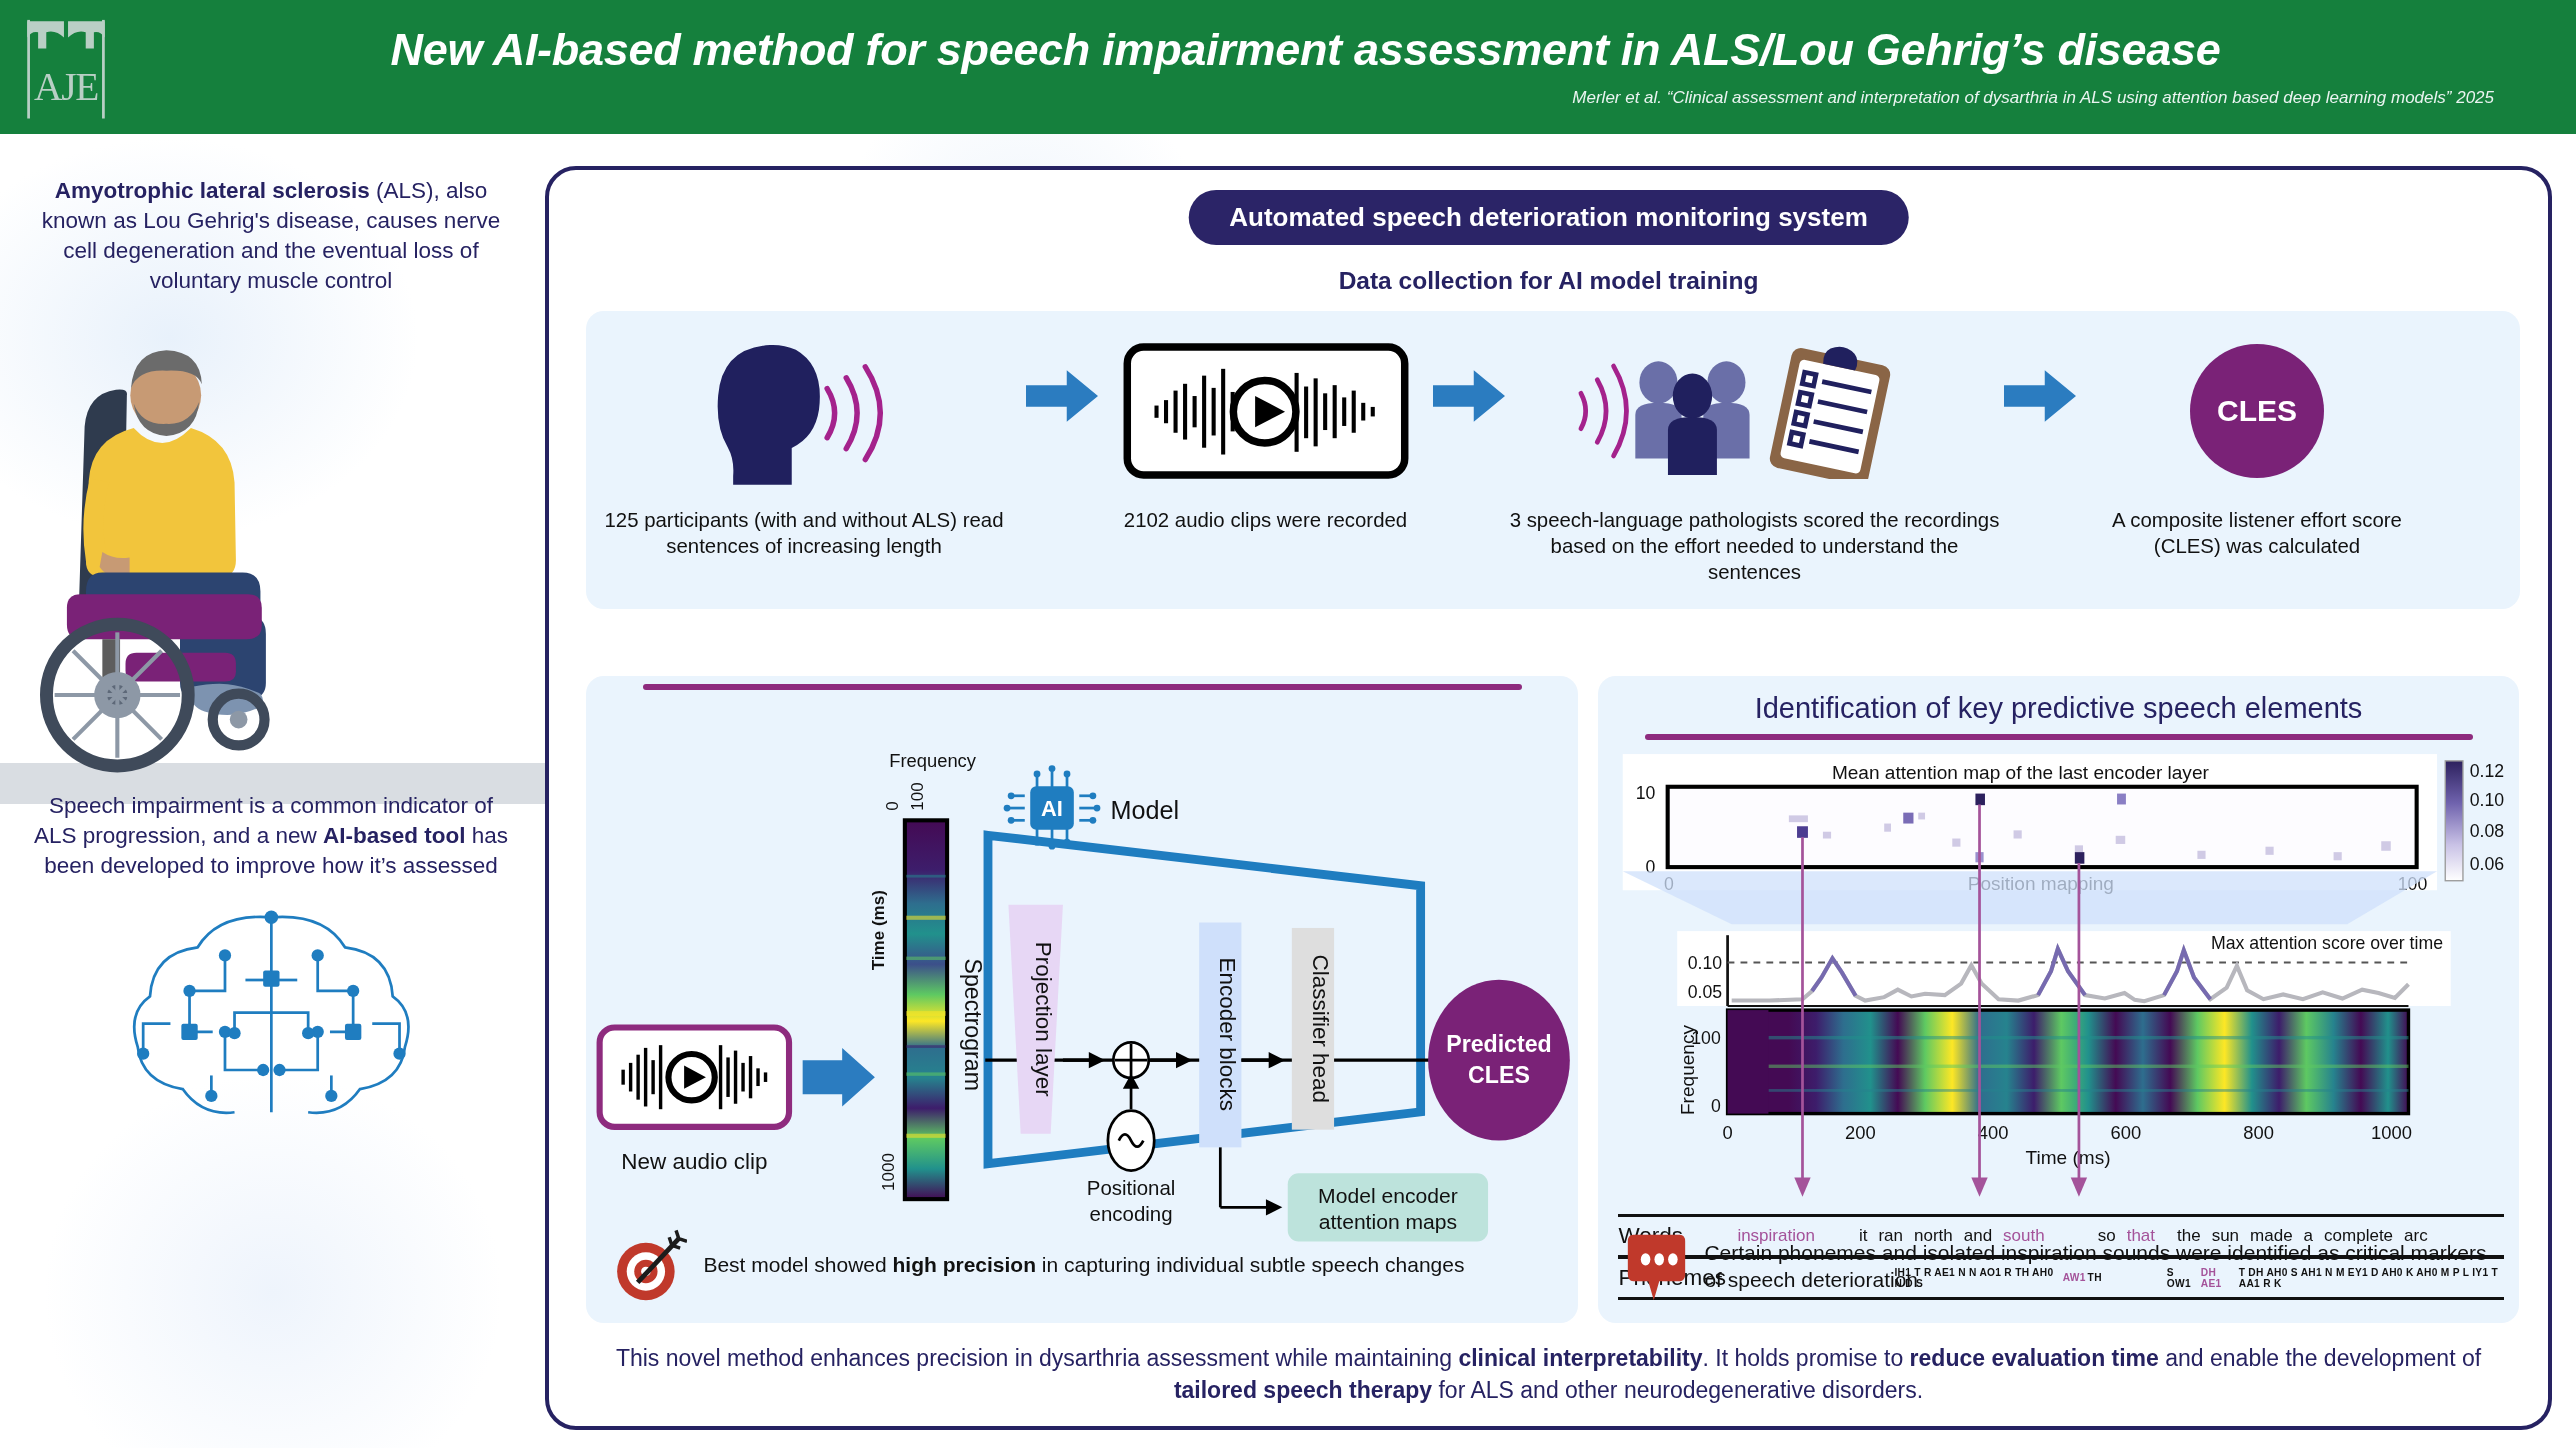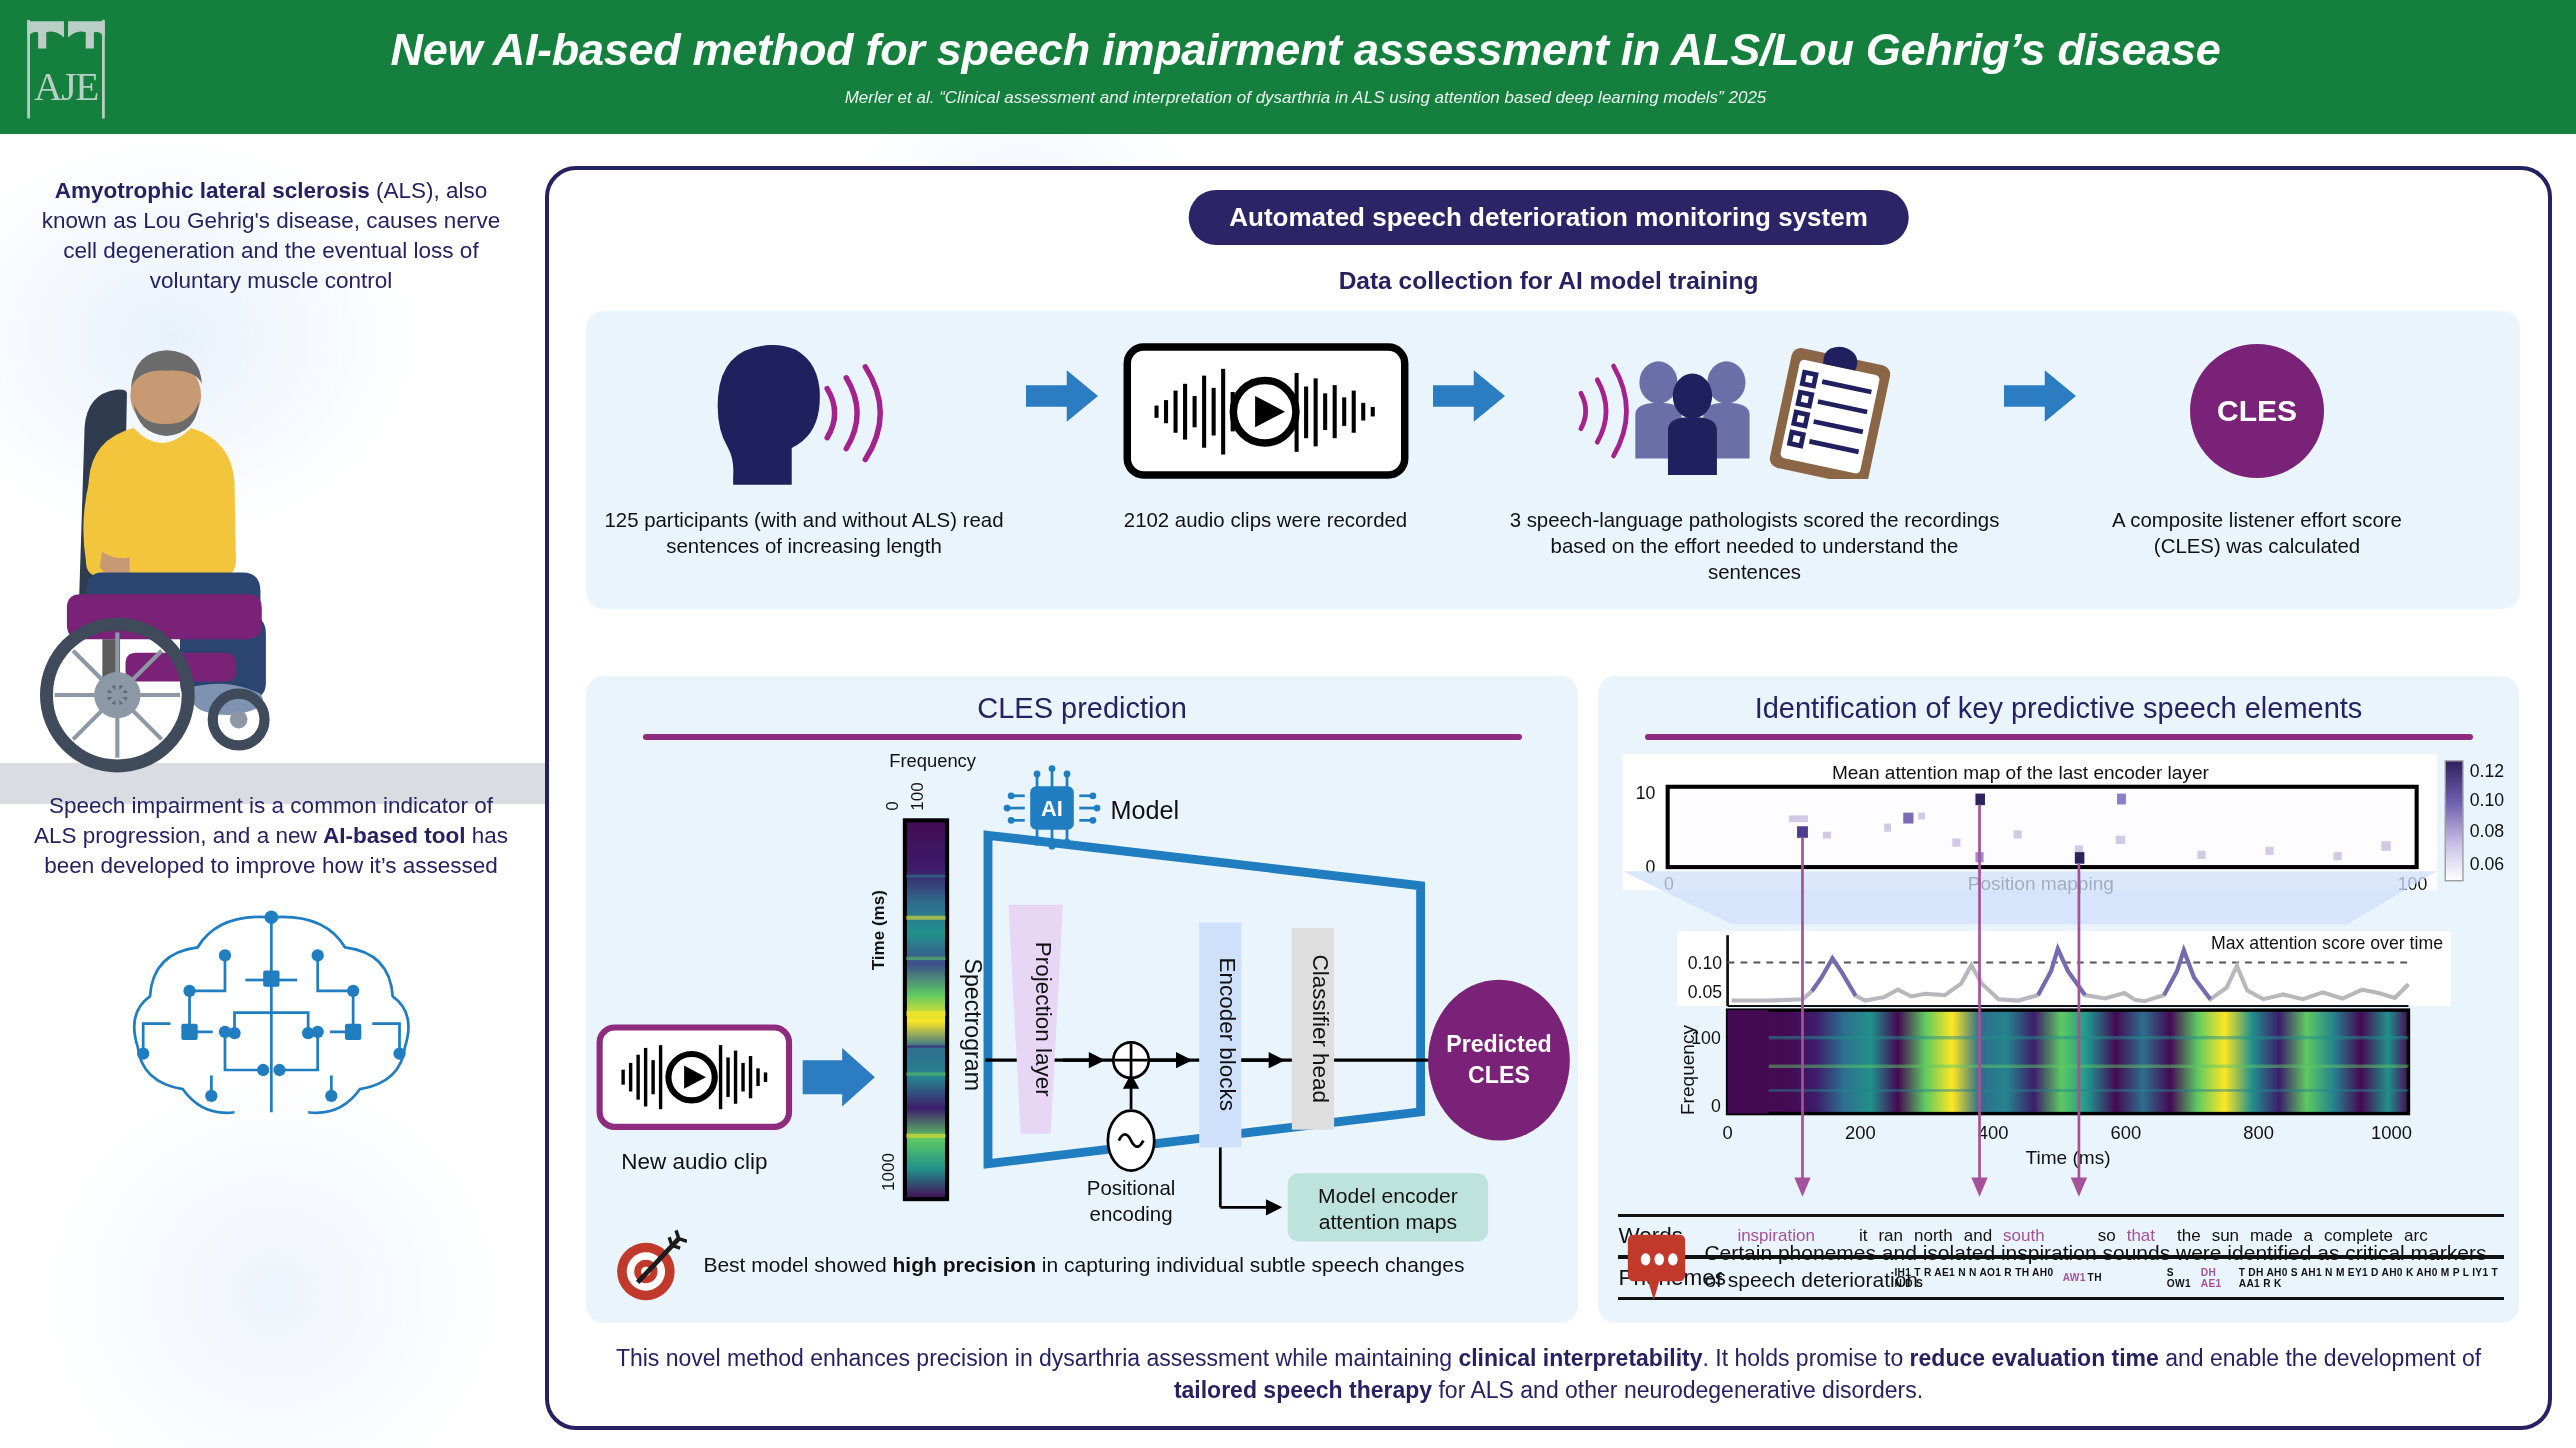--- a/index.html
+++ b/index.html
@@ -16,21 +16,21 @@
     background:#15803d;
     display:flex; align-items:center;
   }
   #aje-logo { width:102px; height:109px; margin-left:15px; flex:none; }
   #header-text { flex:1; text-align:center; padding-right:82px;font-style:italic; }
   #header-title {
     color:#ffffff; font-size:45px; font-weight:bold; letter-spacing:-0.3px;
     line-height:1.05; white-space:nowrap;
   }
   #header-sub {
-    color:#eaf4f1; font-size:17px; margin-top:15px; white-space:nowrap;
+    color:#eaf4f1; font-size:17px; margin-top:15px; white-space:nowrap;text-align:right;
   }
   
   #bg-neurons {
     position:absolute; left:0; top:134px; width:2576px; height:1315px;
     background:
       radial-gradient(ellipse 354px 286px at 170px 204px,#e8f1fb 0%,rgba(232,241,251,0) 70%),
       radial-gradient(ellipse 286px 354px at 1022px 170px,#eaf2fb 0%,rgba(234,242,251,0) 70%),
       radial-gradient(ellipse 409px 341px at 2181px 1022px,#eef4fc 0%,rgba(238,244,252,0) 70%),
       radial-gradient(ellipse 327px 313px at 273px 1159px,#eef4fc 0%,rgba(238,244,252,0) 70%),
       #ffffff;
@@ -340,21 +340,20 @@
         <div style="width:134px;height:134px;border-radius:50%;background:#7a2277;display:flex;align-items:center;justify-content:center;">
           <span style="color:#fff;font-size:30px;font-weight:bold;">CLES</span>
         </div>
       </div>
       <div class="collect-cap">A composite listener effort score (CLES) was calculated</div>
     </div>
   </div>
 
 
   <div class="panel" id="panel-left">
-    <div class="panel-title">CLES prediction</div>
     <div class="panel-rule"></div>
 
     <svg width="992" height="525" viewBox="0 0 1456 770" style="position:absolute;left:0;top:76px;">
 
       <g transform="translate(640,8)">
         <g stroke="#1f7dc0" stroke-width="4" fill="none">
           <line x1="22" y1="28" x2="22" y2="44"></line>
             <line x1="44" y1="20" x2="44" y2="44"></line>
             <line x1="66" y1="28" x2="66" y2="44"></line>
           <line x1="22" y1="104" x2="22" y2="120"></line>

